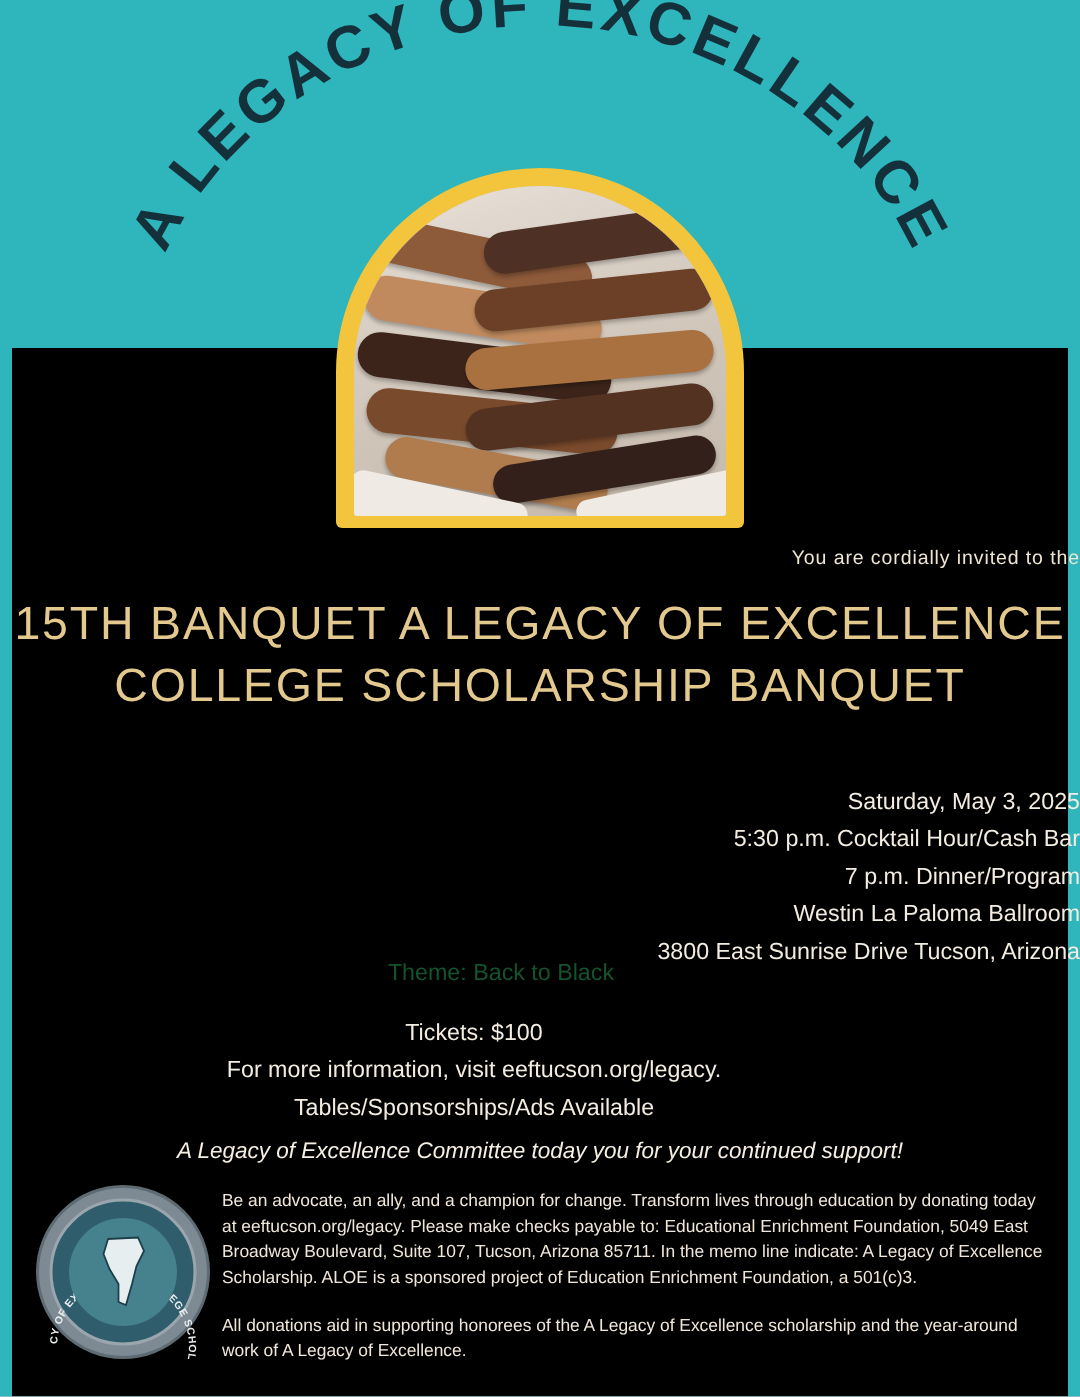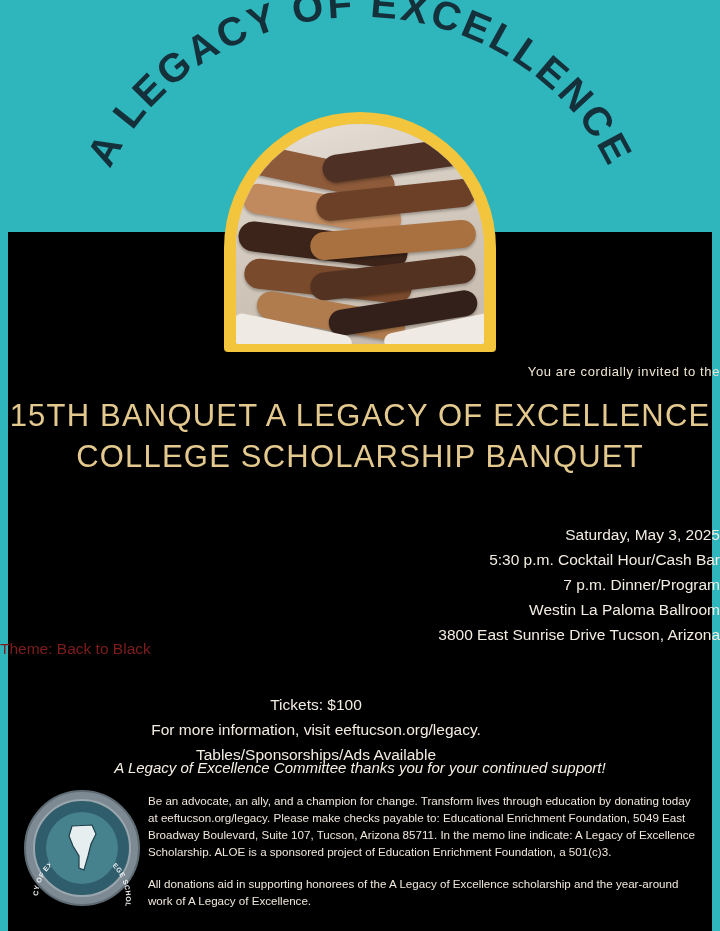--- a/index.html
+++ b/index.html
@@ -150,34 +150,33 @@
     text-align: right;
     color: #f3ece1;
     font-size: 15.5px;
     line-height: 1.62;
   }
   .theme {
     position: absolute;
     left: 0;
     top: 640px;
     width: 668px;
-    text-align: left;
-    color: #7f1d1d;
+    text-align: center;
+    color: #14532d;
     font-size: 15.5px;
   }
   .tickets {
     position: absolute;
     left: 0;
     top: 676px;
     width: 632px;
     text-align: center;
     color: #f3ece1;
     font-size: 15.5px;
     line-height: 1.62;
-    margin-top: 16px;
   }
   .thanks {
     position: absolute;
     left: 0;
     top: 759px;
     width: 720px;
     text-align: center;
     color: #f6efe3;
     font-size: 15px;
     font-style: italic;
@@ -290,21 +289,21 @@
   </div>
 
   <div class="theme">Theme: Back to Black</div>
 
   <div class="tickets">
     <div>Tickets: $100</div>
     <div>For more information, visit eeftucson.org/legacy.</div>
     <div>Tables/Sponsorships/Ads Available</div>
   </div>
 
-  <div class="thanks">A Legacy of Excellence Committee thanks you for your continued support!</div>
+  <div class="thanks">A Legacy of Excellence Committee today you for your continued support!</div>
 
   <div class="seal">
     <div class="seal-ring"></div>
     <div class="seal-ring2"></div>
     <svg class="seal-ringtext" viewBox="0 0 116 116" style="position:absolute;left:0;top:0;width:116px;height:116px;">
       <defs>
         <path id="sealArc" d="M 58,108 m -44,0 a 44,44 0 1 1 88,0 a 44,44 0 1 1 -88,0" fill="none"></path>
       </defs>
       <text>
         <textPath href="#sealArc" startOffset="27%" text-anchor="middle">A LEGACY OF EXCELLENCE COLLEGE SCHOLARSHIP</textPath>

